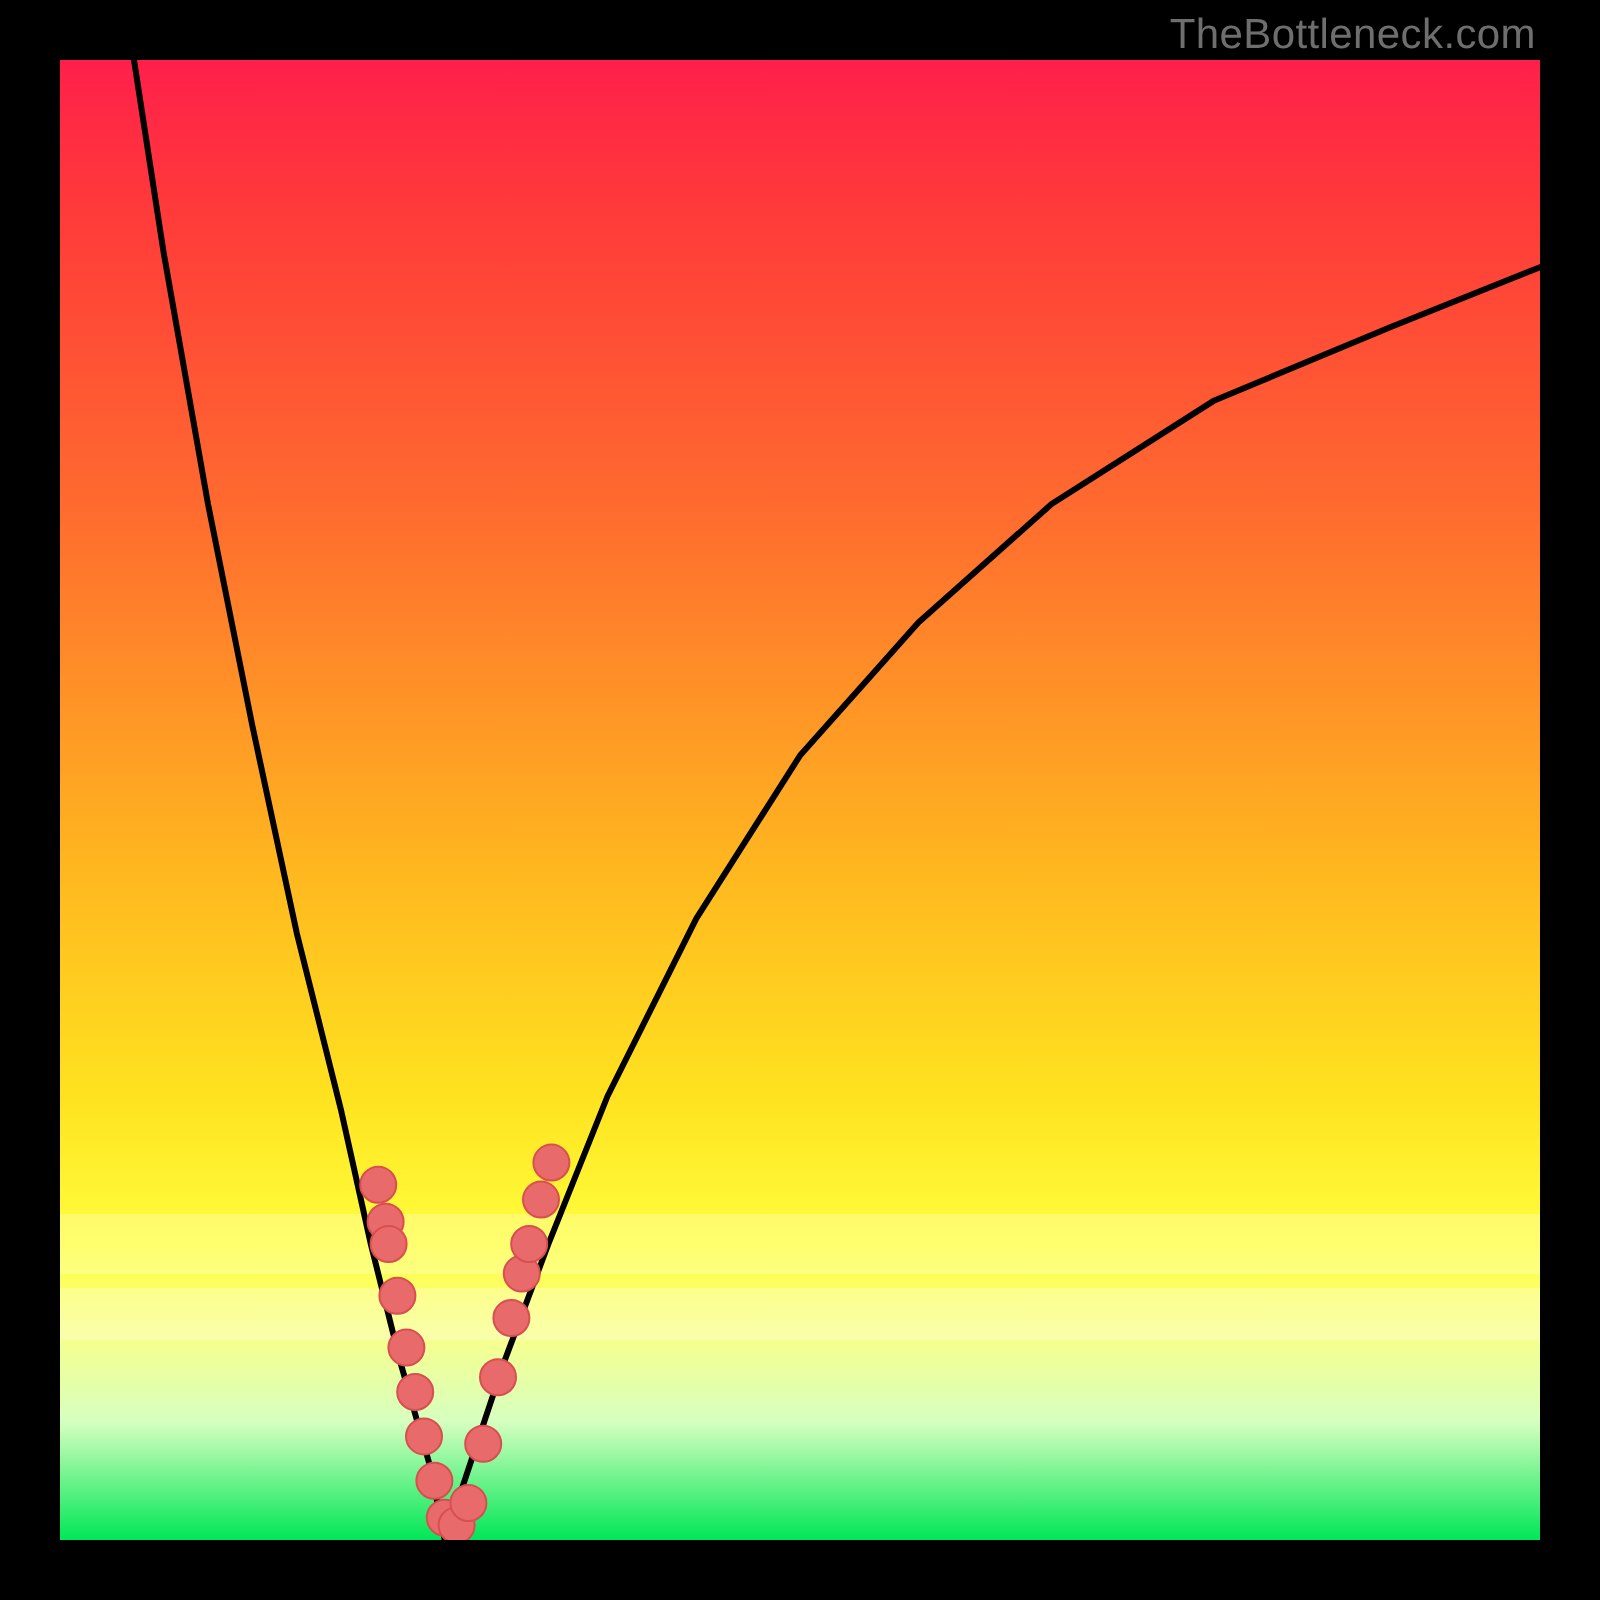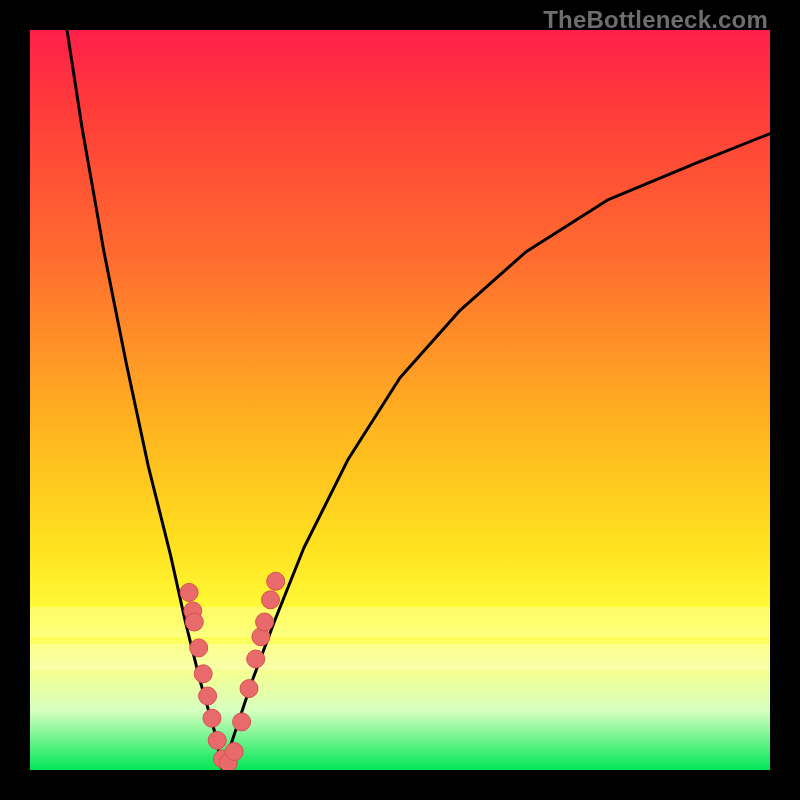--- a/index.html
+++ b/index.html
@@ -40,23 +40,23 @@
     position: absolute;
     left: 0;
     width: 100%;
     background: rgba(255,255,255,0.25);
   }
   .watermark {
     position: absolute;
     top: 6px;
     right: 32px;
     color: #6e6e6e;
-    font-size: 24px;
+    font-size: 21px;
     letter-spacing: 0.2px;
-    font-weight: 700;
+    font-weight: 400;
     user-select: none;
   }
   svg {
     position: absolute;
     left: 0;
     top: 0;
   }
 </style>
 </head>
 <body>

